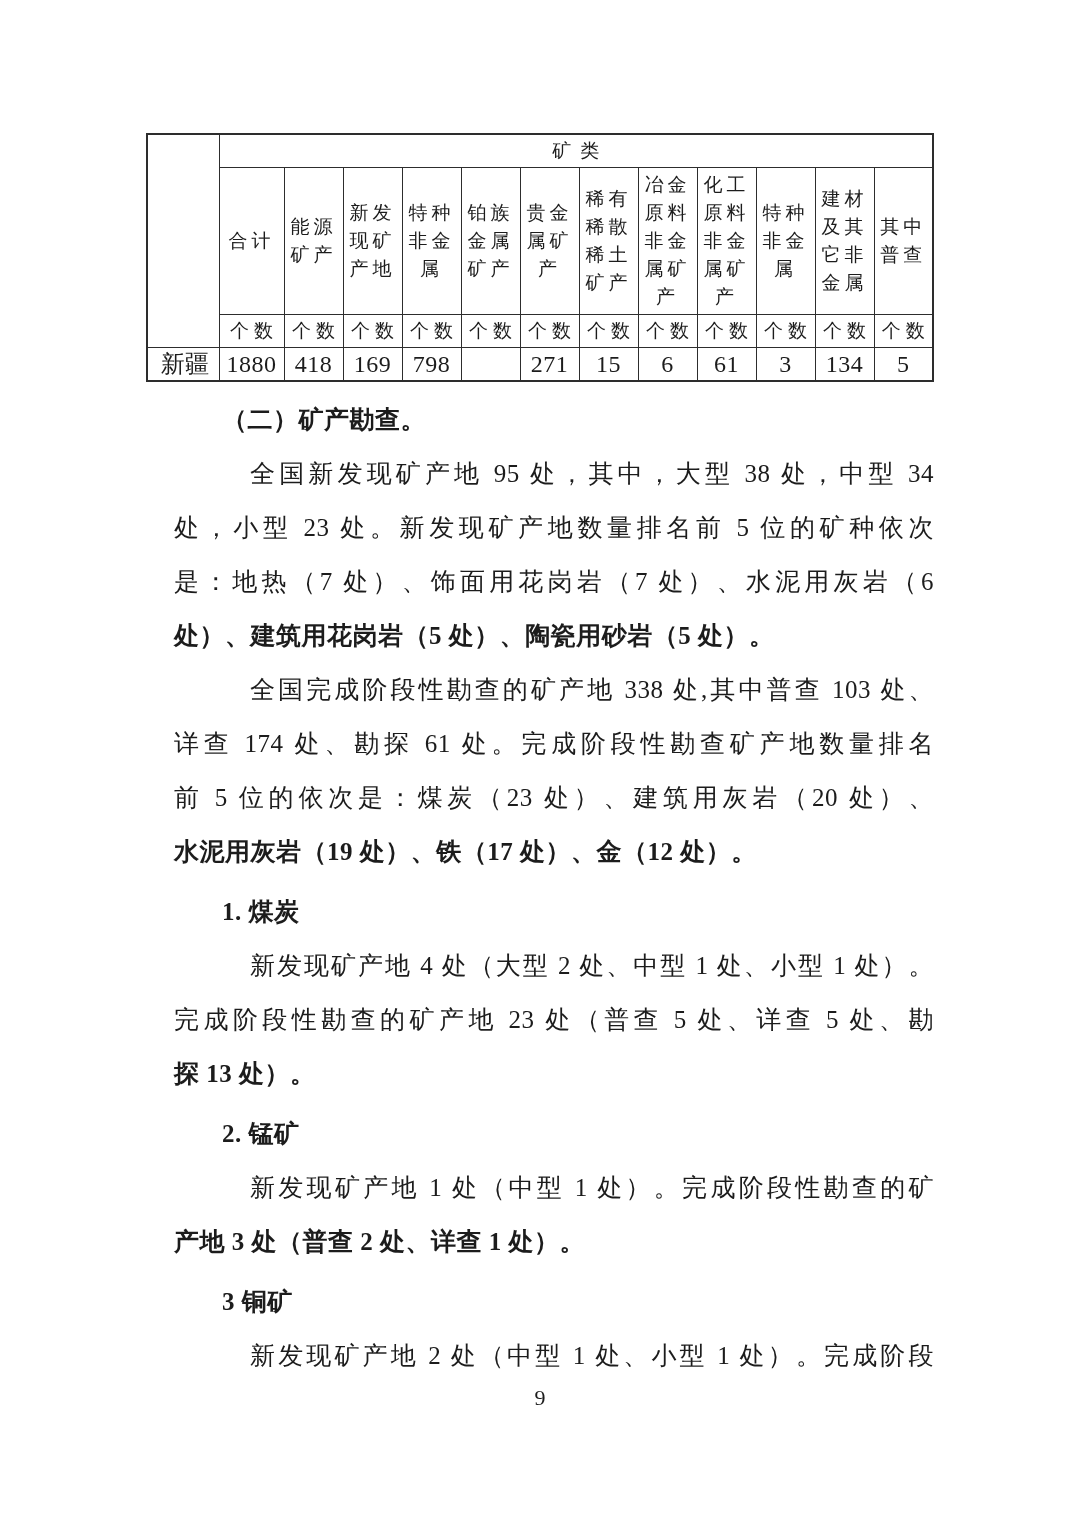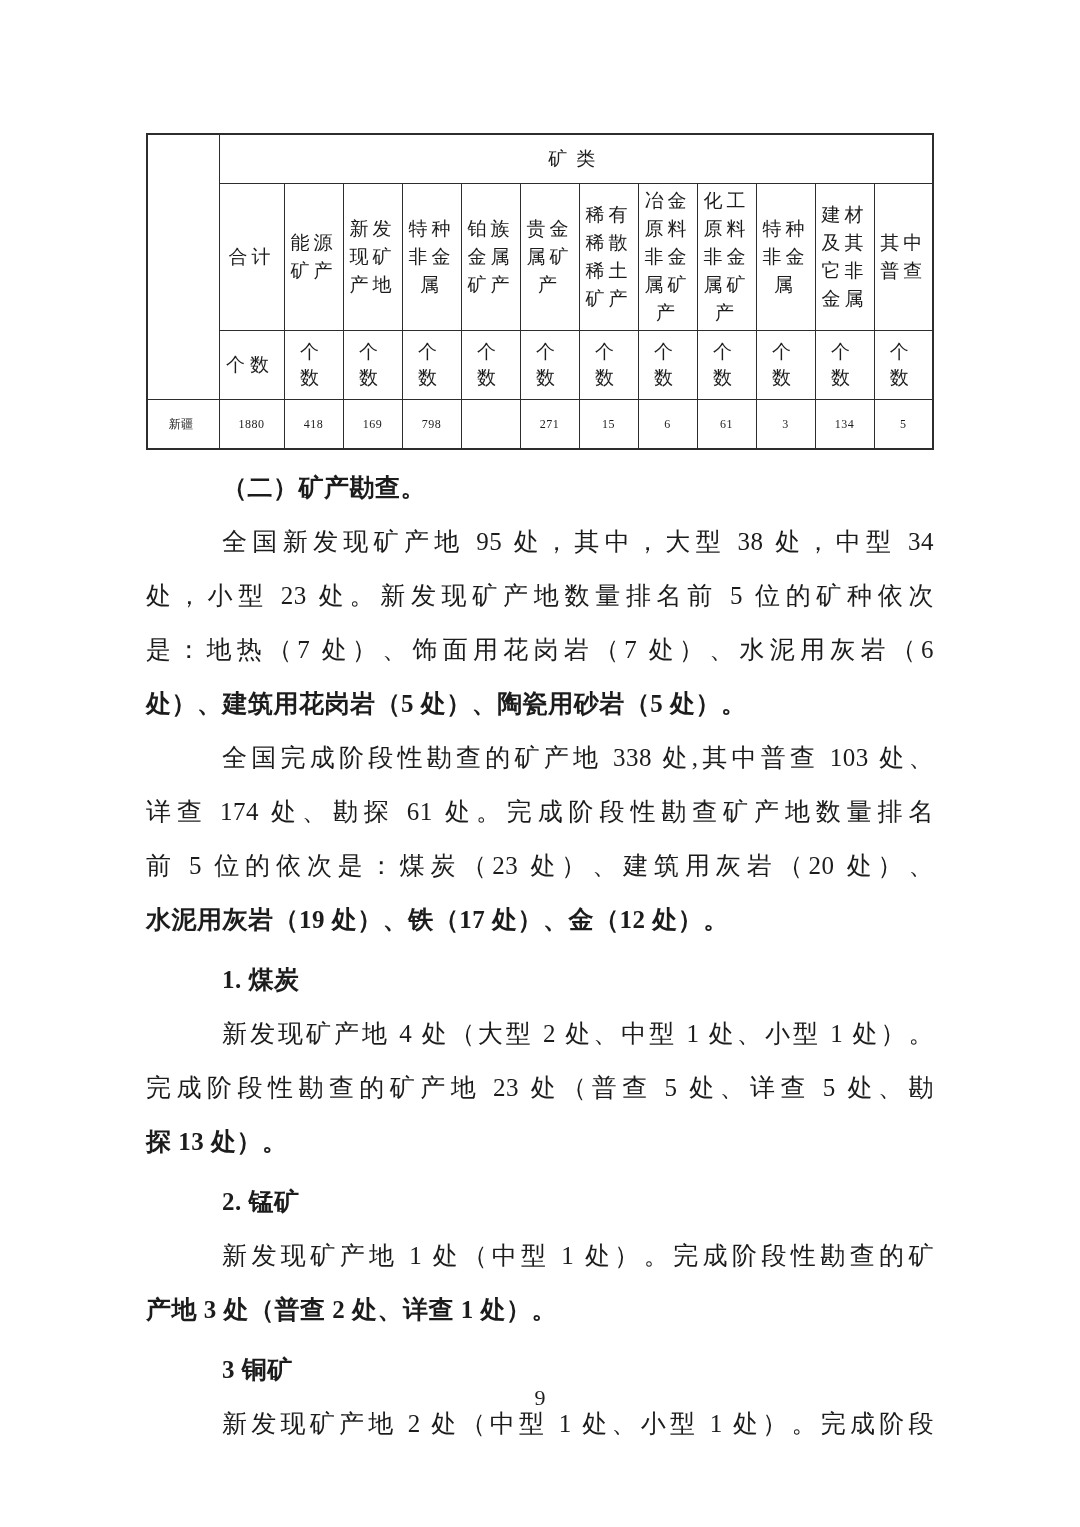--- a/index.html
+++ b/index.html
@@ -27,47 +27,48 @@
     border-collapse: collapse;
     table-layout: fixed;
     border: 2px solid #2d2d2d;
     font-size: 19px;
     color: #1c1c1c;
   }
   table.mineral-table td {
     border: 1px solid #2d2d2d;
     text-align: center;
     vertical-align: middle;
-    padding: 8px;
+    padding: 0;
     overflow: hidden;
   }
   .r-group td { height: 32px; }
   .c-group { letter-spacing: 9px; padding-left: 9px !important; }
   .r-names td {
     height: 142px;
     line-height: 28px;
     letter-spacing: 4px;
     padding: 2px 3px !important;
   }
   .r-unit td { height: 32px; letter-spacing: 5px; padding-left: 5px !important; }
-  .r-data td { height: 32px; font-size: 12px; letter-spacing: 0.5px; }
+  .r-data td { height: 32px; font-size: 24px; letter-spacing: 0.5px; }
   .c-rowlabel { letter-spacing: 4px; padding-left: 4px !important; }
 
   
   .text {
     margin-top: 11px;
     width: 788px;
     font-size: 25px;
     line-height: 54px;
     letter-spacing: 0.5px;
   }
   .line {
     text-align: justify;
     text-align-last: justify;
     white-space: normal;
+    margin-left: 28px;
   }
   .line.last { text-align-last: left; font-weight: bold; }
   .indent { text-indent: 76px; }
   .h {
     font-weight: 700;
     text-indent: 76px;
     text-align: left;
     text-align-last: left;
   }
   .h.num { margin-top: 6px; }

